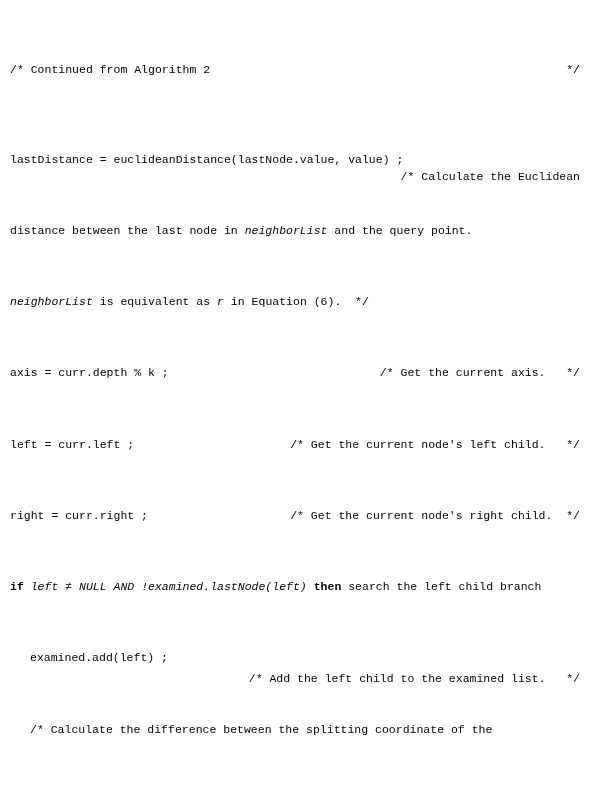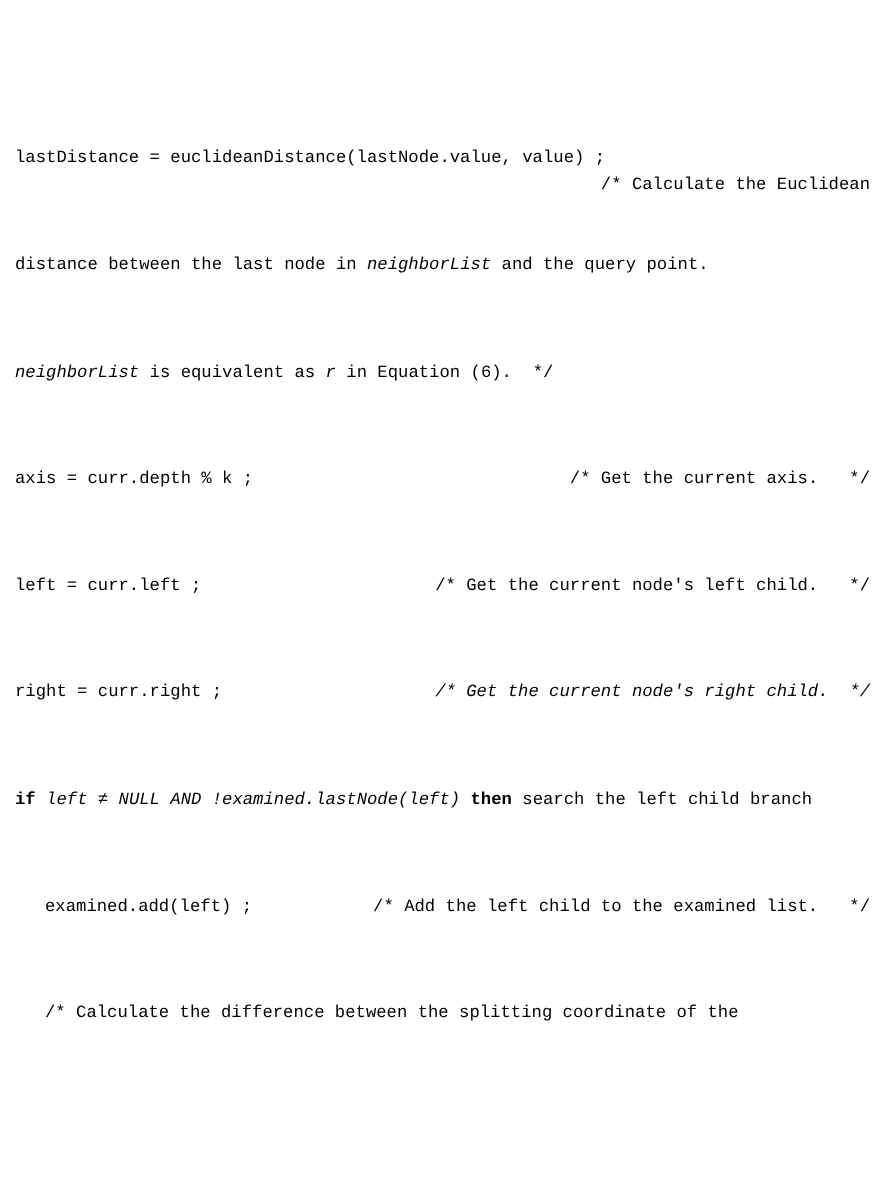--- a/index.html
+++ b/index.html
@@ -39,37 +39,38 @@
       display: inline-block;
       width: 20px;
     }
 
   </style>
 </head>
 <body>
 
 <div class="code-block">
 
+  <span class="code-line">/* Continued from Algorithm 2 <span style="float:right;">*/</span></span>
 
 
   <span class="code-line">lastDistance = euclideanDistance(lastNode.value, value) ;<span style="float:right; ">/* Calculate the Euclidean</span></span>
 
   <span class="code-line">distance between the last node in <span class="italic">neighborList</span> and the query point.</span>
 
   <span class="code-line"><span class="italic">neighborList</span> is equivalent as <span class="italic">r</span> in Equation (6). &nbsp;*/</span>
 
   <span class="code-line">axis = curr.depth % k ;<span style="float:right; margin-left:21px;">/* Get the current axis. &nbsp;&nbsp;*/</span></span>
 
   <span class="code-line">left = curr.left ;<span style="float:right; margin-left:10px;text-align:right;">/* Get the current node's left child. &nbsp;&nbsp;*/</span></span>
 
-  <span class="code-line">right = curr.right ;<span style="float:right; margin-left:10px;font-style:italic;">/* Get the current node's right child. &nbsp;*/</span></span>
+  <span class="code-line">right = curr.right ;<span style="float:right; margin-left:10px;">/* Get the current node's right child. &nbsp;*/</span></span>
 
   <span class="code-line"><strong>if</strong> <span class="italic">left ≠ NULL AND !examined.lastNode(left)</span> <strong>then</strong> search the left child branch</span>
 
-  <span class="code-line"><span class="tab"></span>examined.add(left) ;<span style="float:right; margin-left:10px;">/* Add the left child to the examined list. &nbsp;&nbsp;*/</span></span>
+  <span class="code-line"><span class="tab"></span>examined.add(left) ;<span style="float:right; margin-left:10px;margin-top:21px;">/* Add the left child to the examined list. &nbsp;&nbsp;*/</span></span>
 
   <span class="code-line"><span class="tab"></span>/* Calculate the difference between the splitting coordinate of the</span>
 
   
 
   
 
   
 
   

